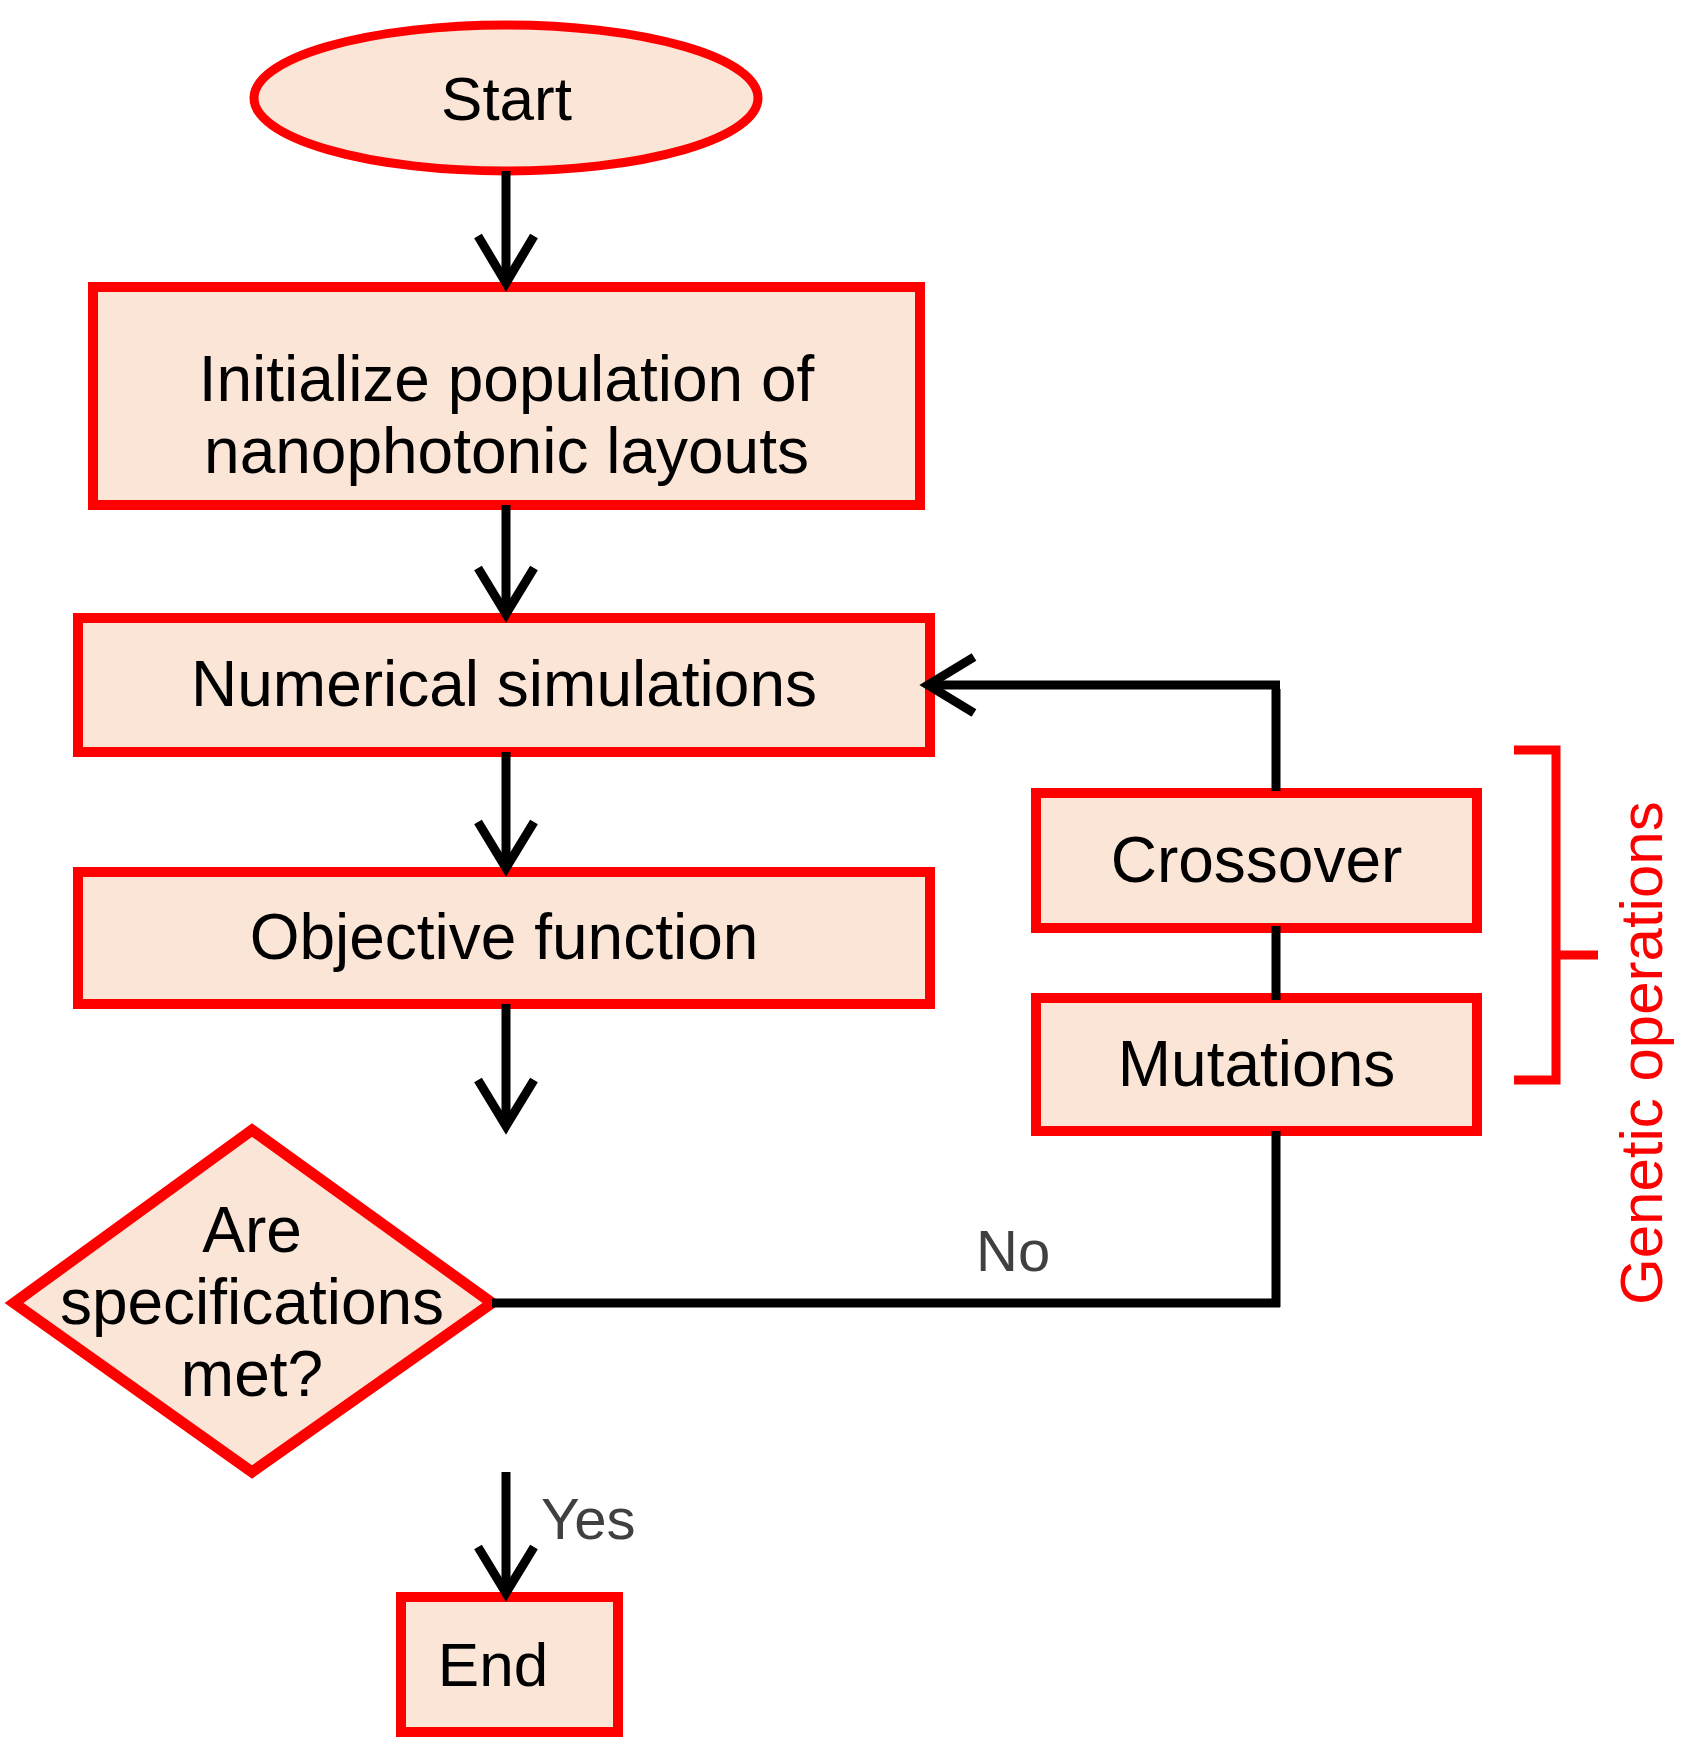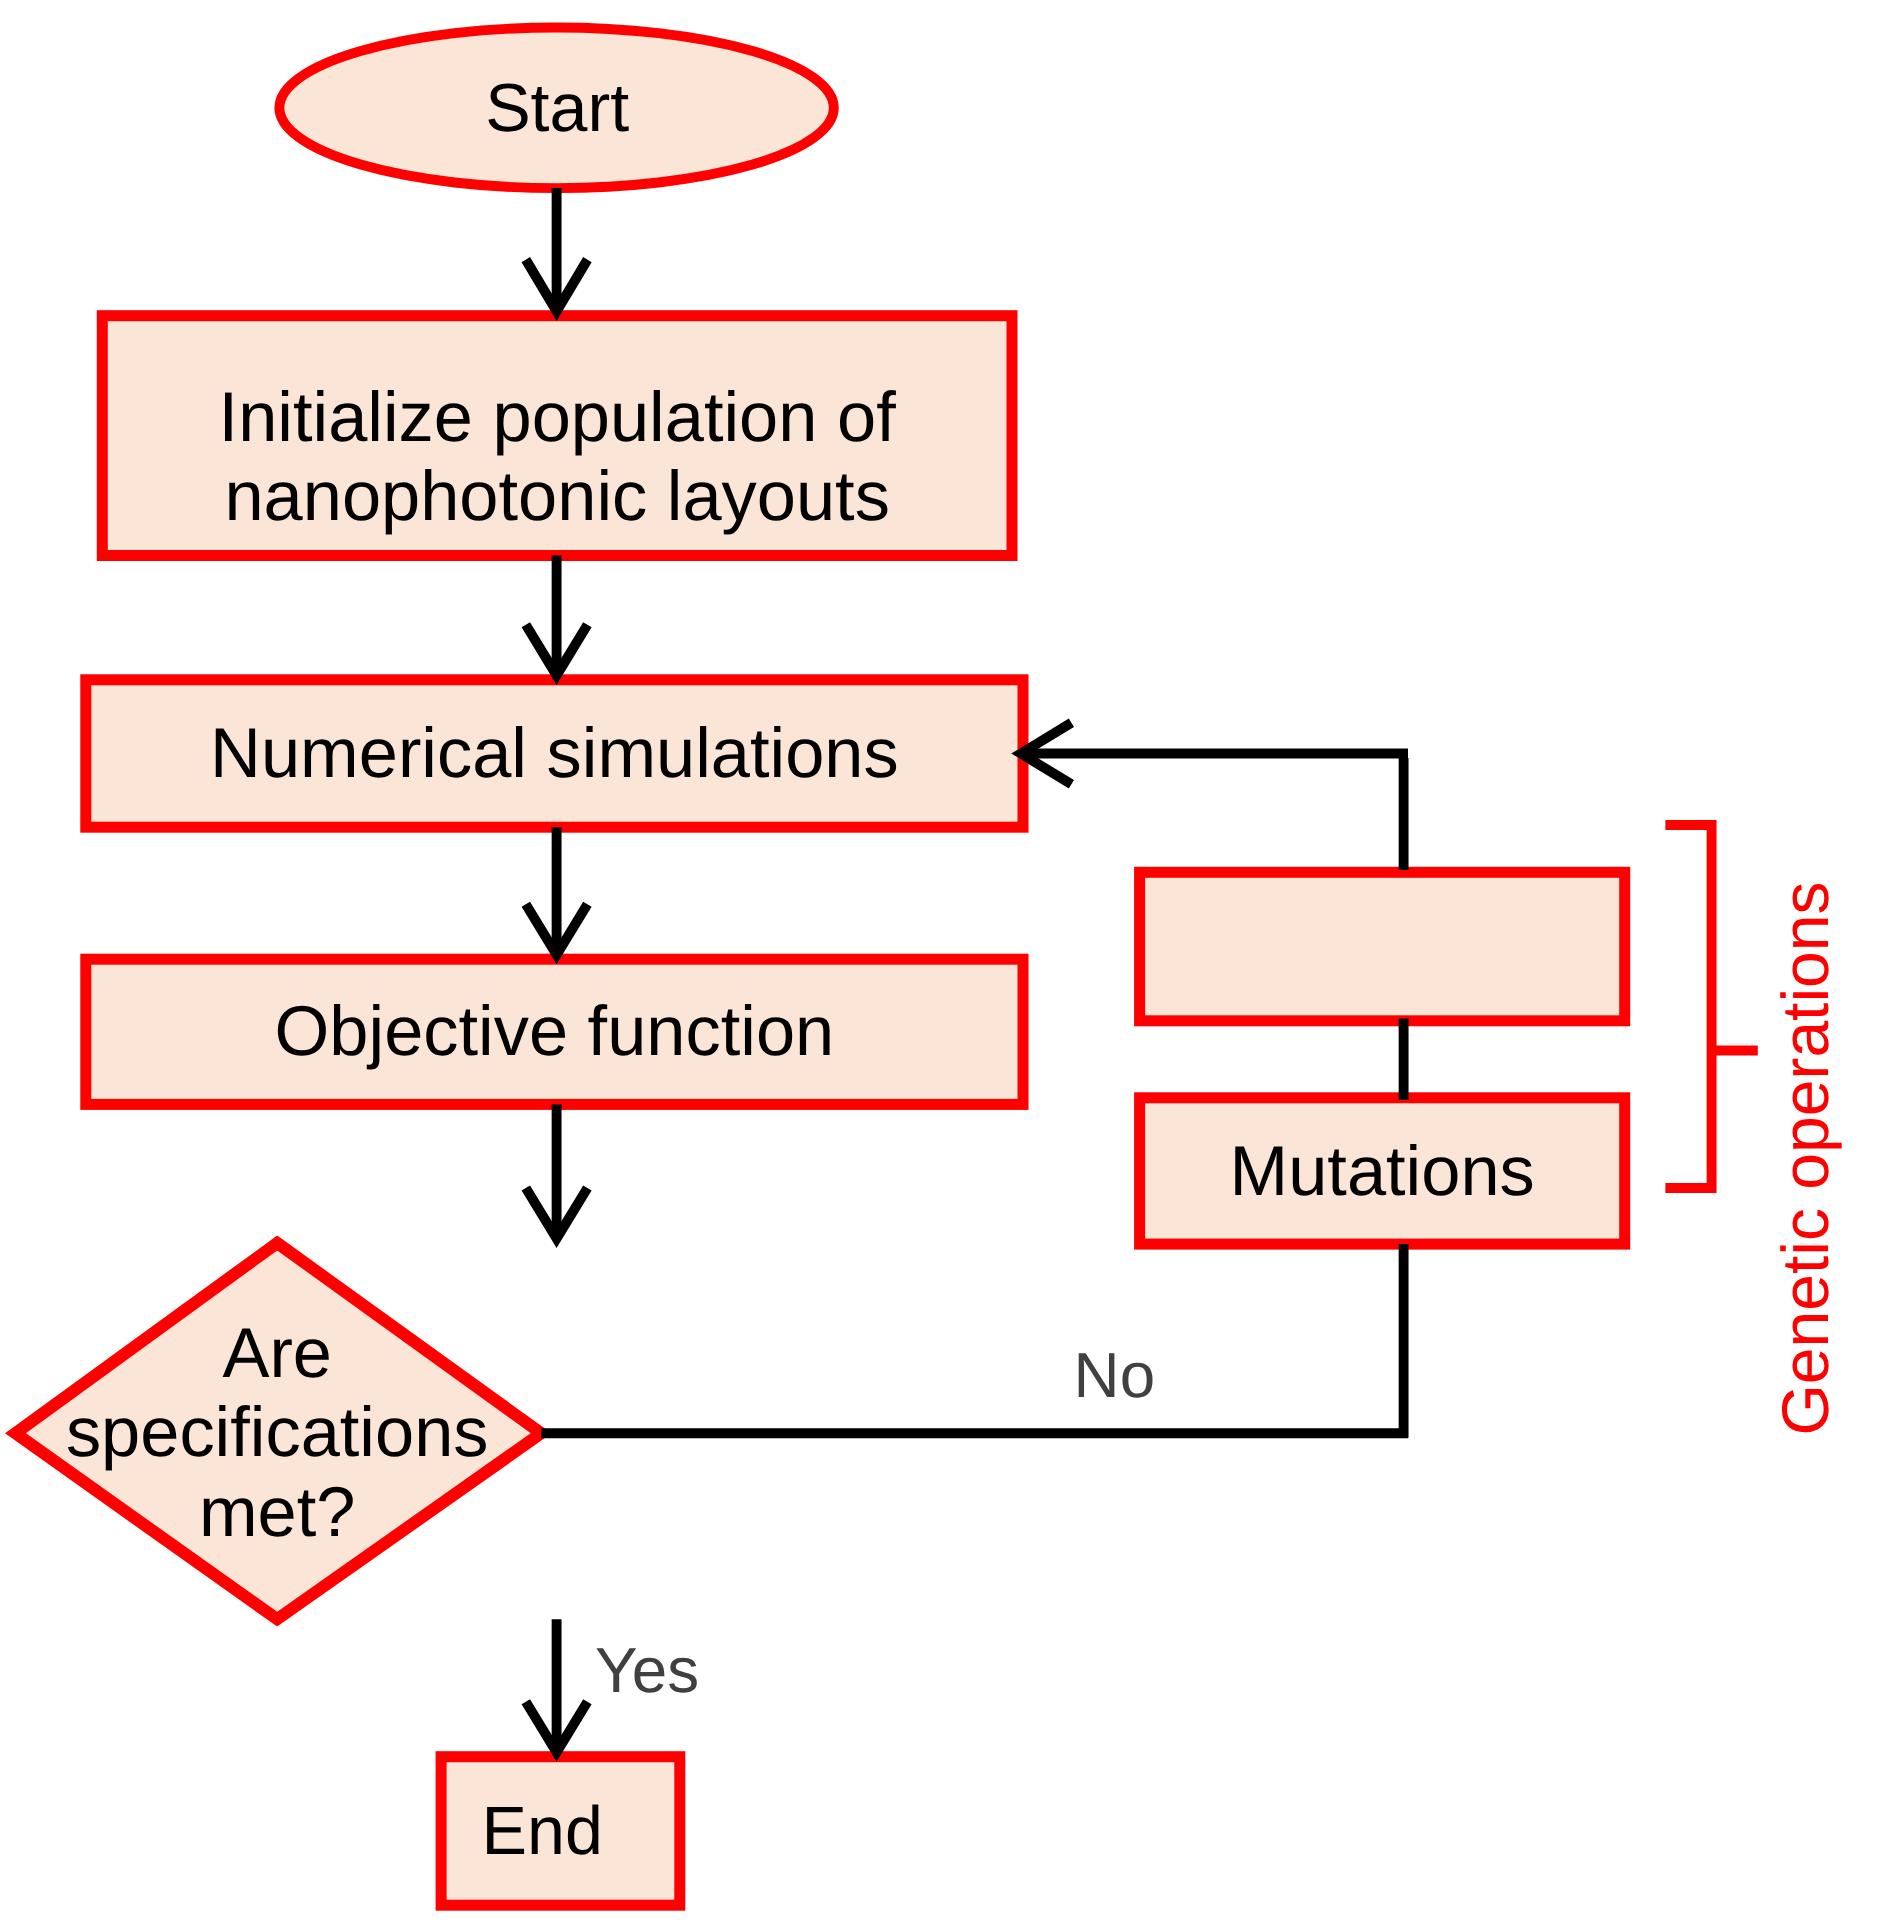--- a/index.html
+++ b/index.html
@@ -126,20 +126,21 @@
   <div class="node-text" style="left:98px; top:292px; width:817px; height:248px; font-size:64px;">Initialize population of
 nanophotonic layouts</div>
 
   <div class="node-text" style="left:83px; top:877px; width:842px; height:122px; font-size:64px;">Objective function</div>
 
   <div class="node-text" style="left:83px; top:623px; width:842px; height:124px; font-size:64px;">Numerical simulations</div>
 
   <div class="node-text" style="left:52px; top:1183px; width:400px; height:240px; font-size:64px;text-align:center;">Are specifications
 met?</div>
 
+  <div class="node-text" style="left:1041px; top:798px; width:431px; height:125px; font-size:64px;">Crossover</div>
 
   <div class="node-text" style="left:1041px; top:1003px; width:431px; height:123px; font-size:64px;">Mutations</div>
 
   <div class="node-text" style="left:406px; top:1602px; width:174px; height:125px; font-size:62px;">End</div>
 
   <div class="edge-label" style="left:976px; top:1222px;">No</div>
 
   <div class="edge-label" style="left:541px; top:1490px;">Yes</div>
 
   <div class="bracket-label" style="left:1612px; top:1305px;">Genetic operations</div>

